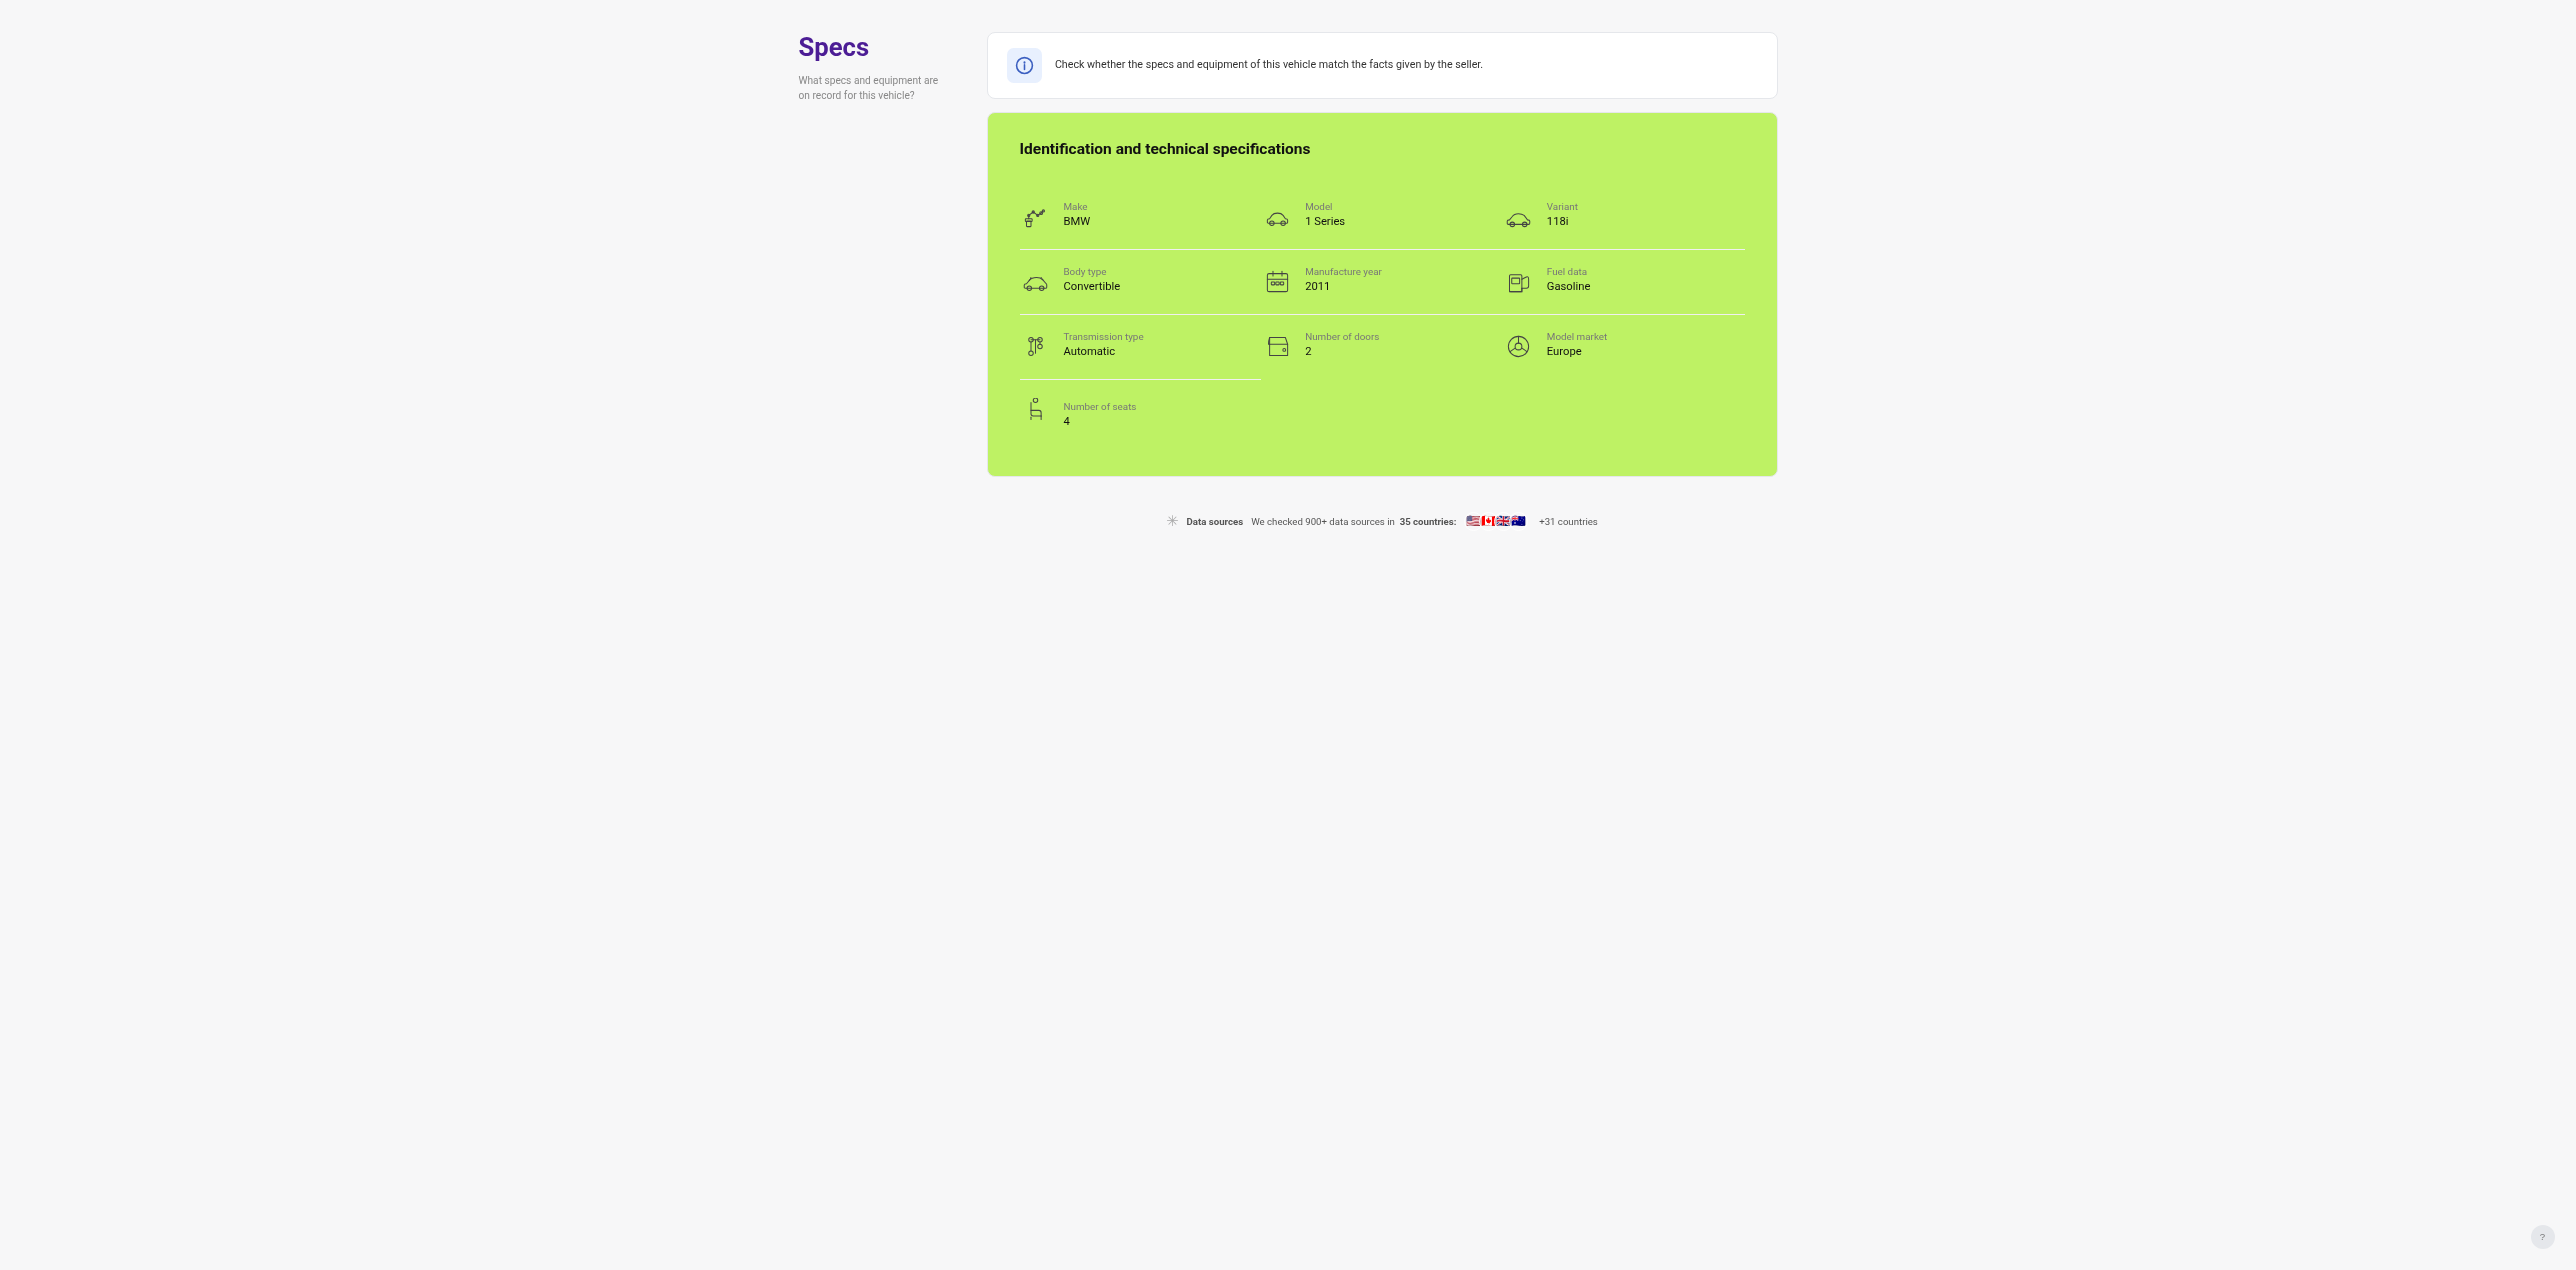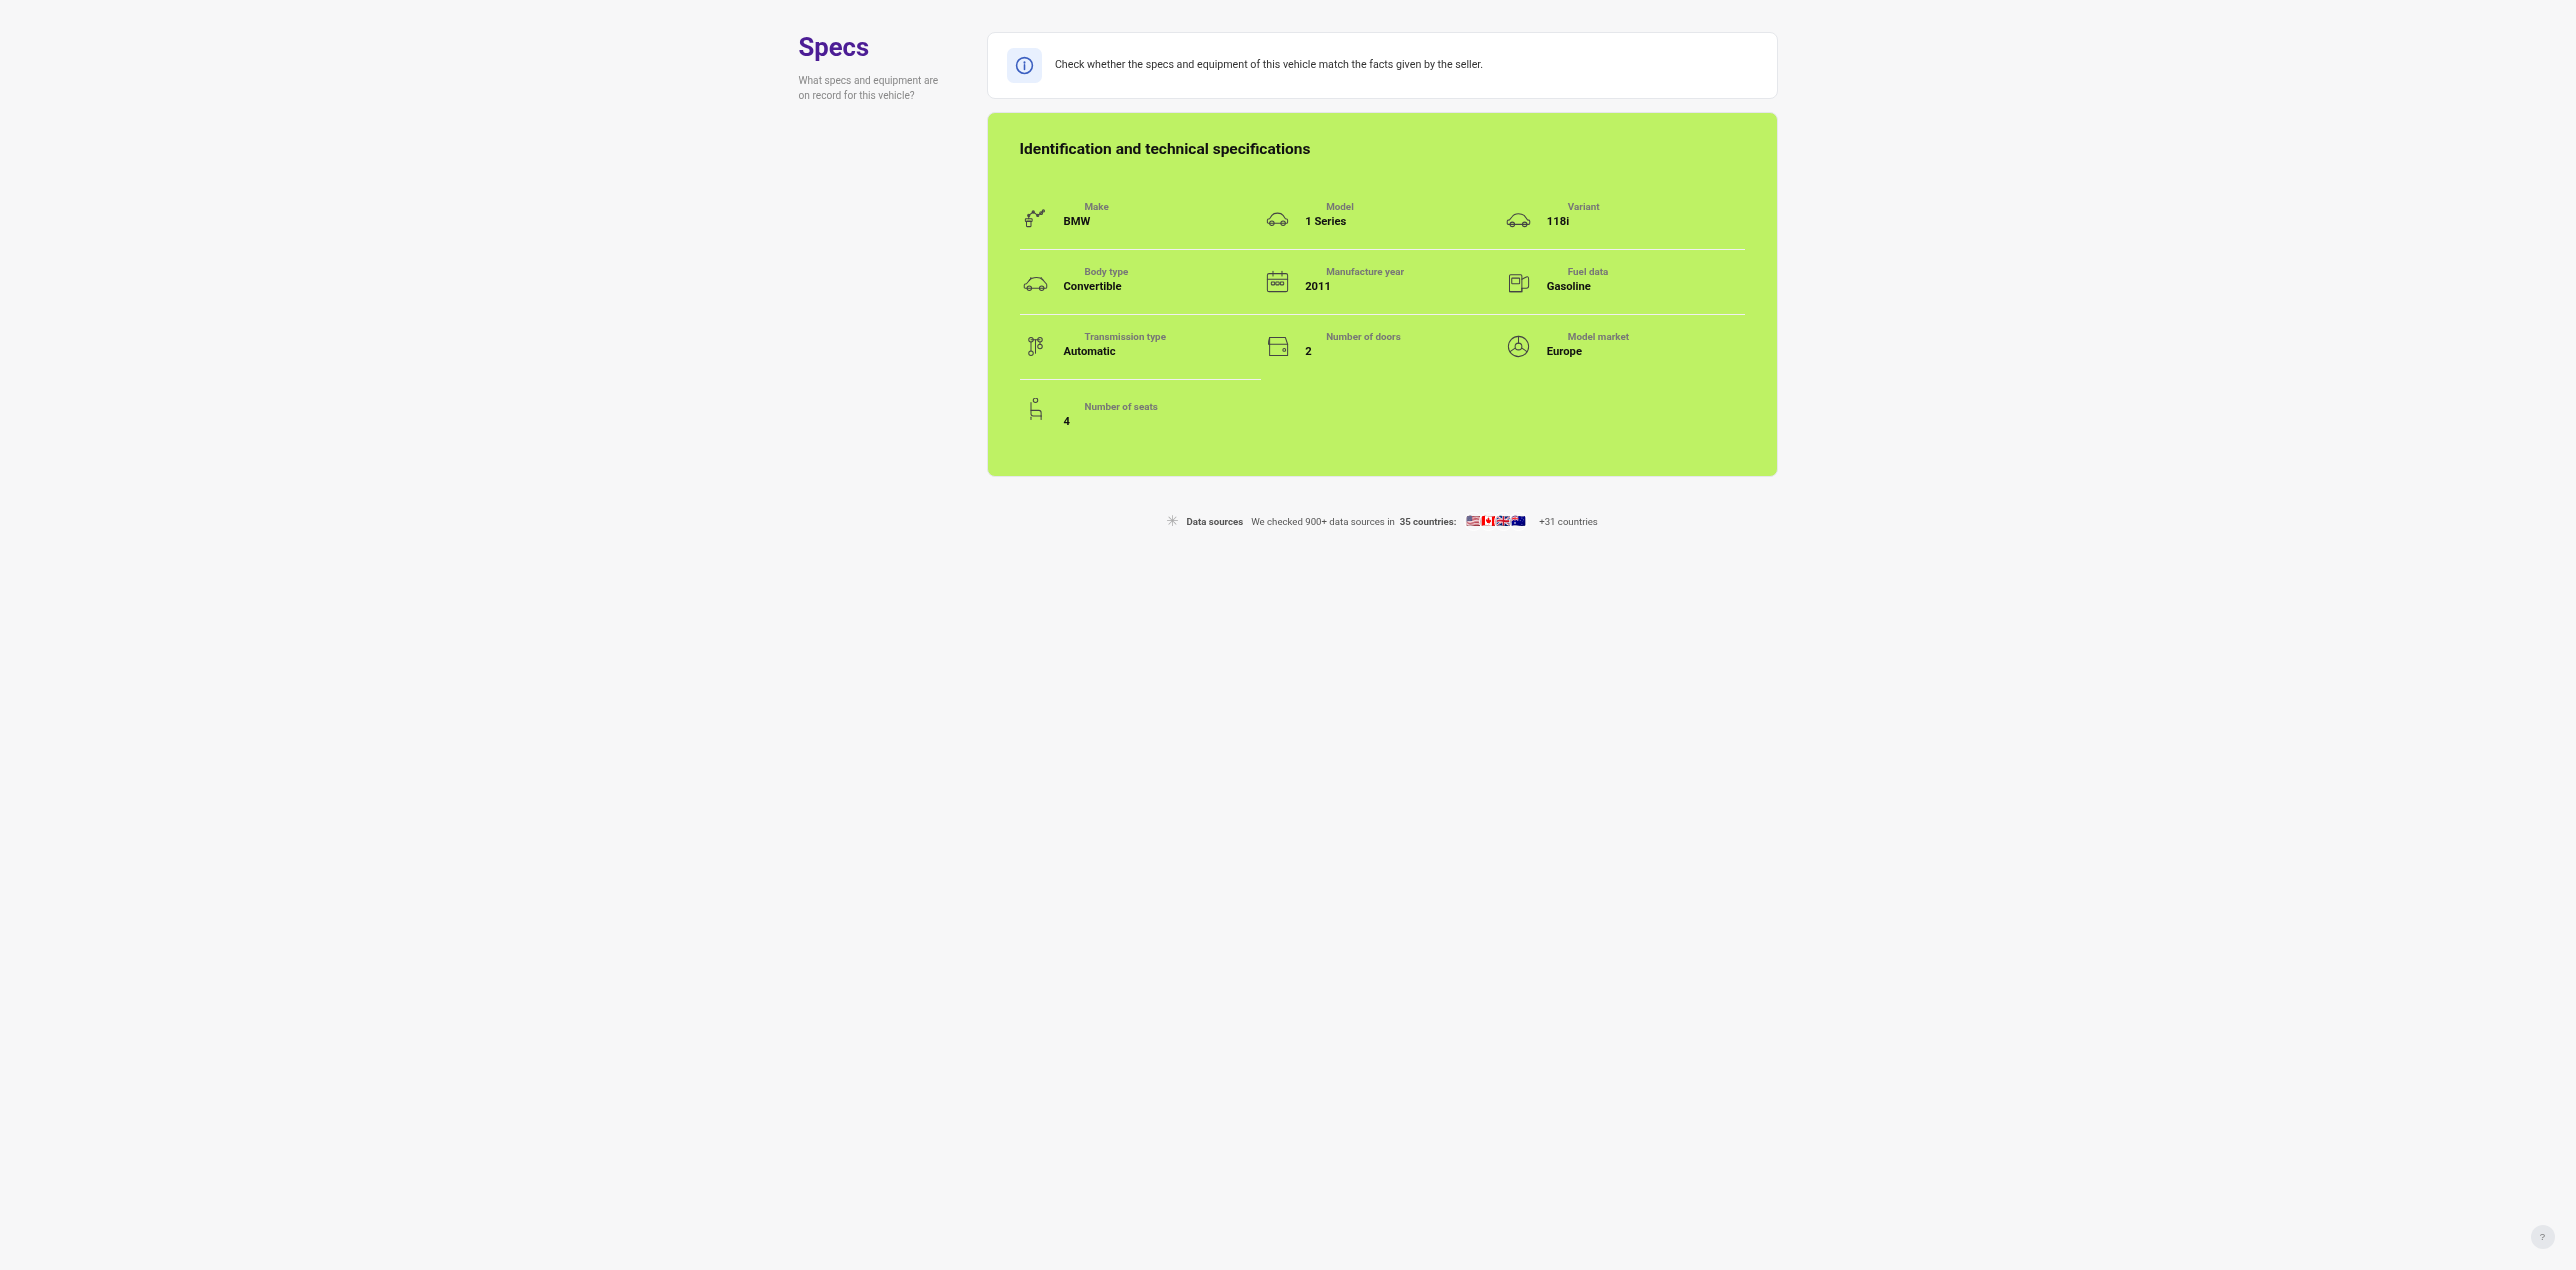--- a/index.html
+++ b/index.html
@@ -106,26 +106,25 @@
       height: 27px;
     }
     .spec-content {
       display: flex;
       flex-direction: column;
       gap: 2.7px;
     }
     .spec-label {
       font-size: 0.92rem;
       color: #777;
-      font-weight: 700;
-      margin-left: 21px;
+      font-weight: 400;
     }
     .spec-value {
       font-size: 1.05rem;
-      font-weight: 700;
+      font-weight: 400;
       color: #111;
     }
     .footer-sources {
       display: flex;
       align-items: center;
       justify-content: center;
       gap: 8px;
       padding: 21.5px 0 13.4px;
       font-size: 0.9rem;
       color: #555;

